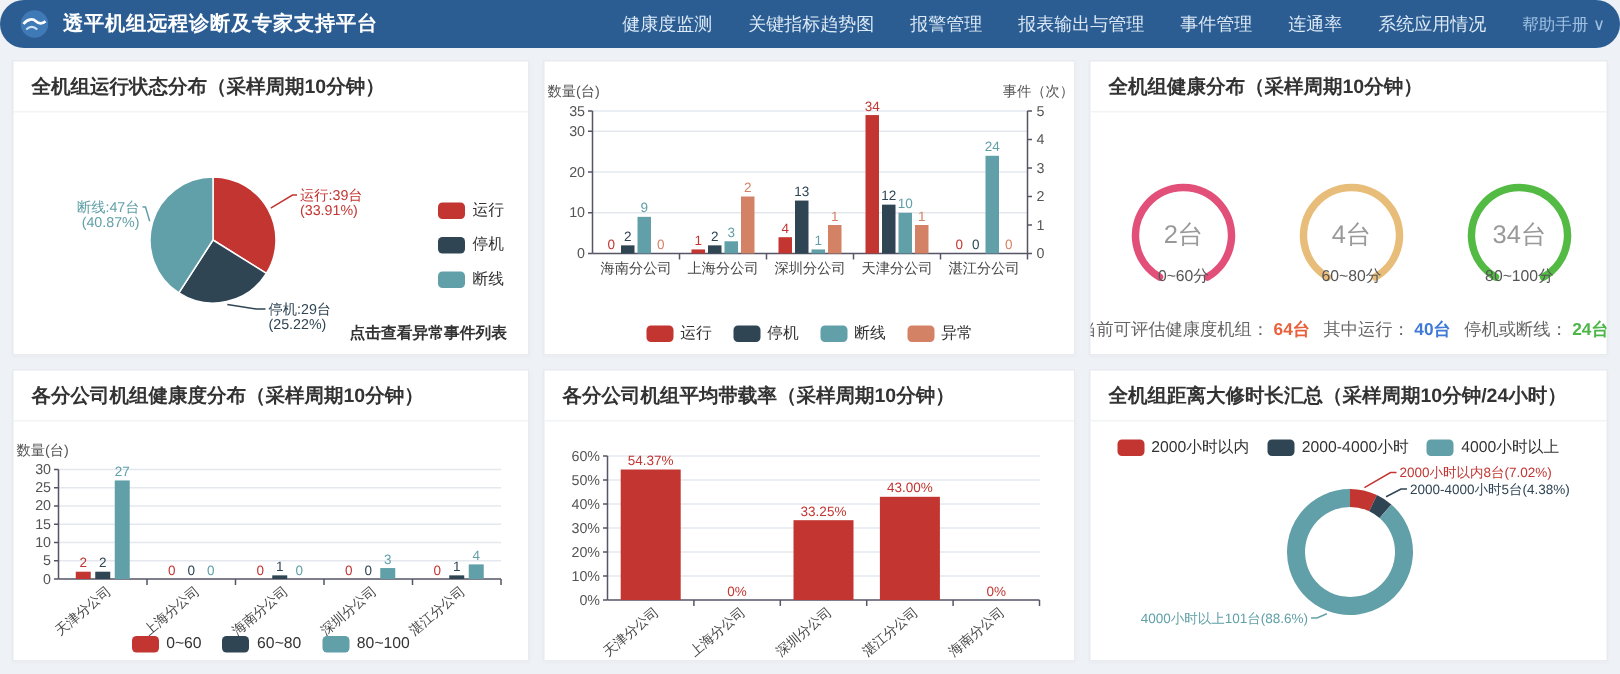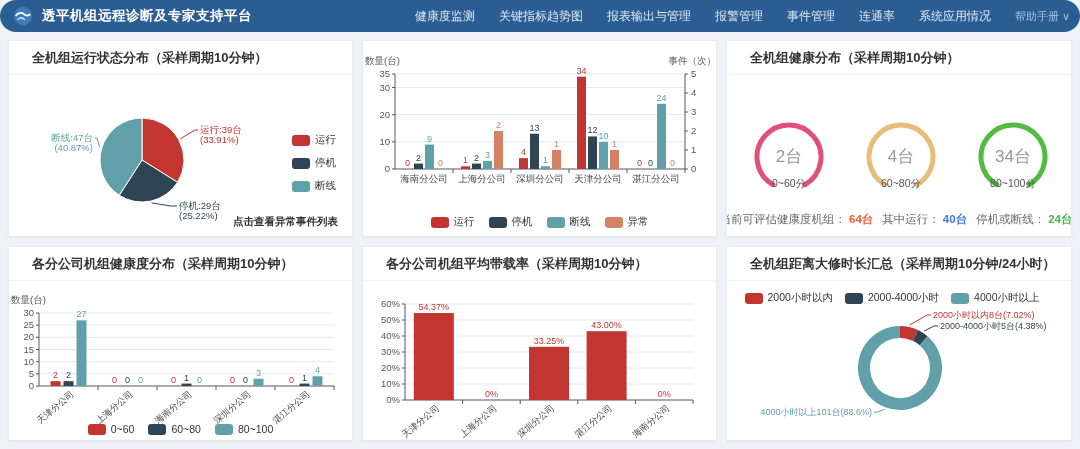--- a/index.html
+++ b/index.html
@@ -11,21 +11,21 @@
   .app-title{font-size:13.5px;font-weight:700;letter-spacing:.5px;margin-left:8px;white-space:nowrap;}
   .nav{display:flex;margin-left:auto;height:100%;}
   .nav-item{display:flex;align-items:center;padding:0 12px;font-size:12px;color:#dce9f6;cursor:pointer;position:relative;white-space:nowrap;}
   .nav-item.active{color:#fff;font-weight:700;}
   .nav-item.active::after{content:'';position:absolute;left:5px;right:5px;bottom:0;height:3px;background:#fff;}
   .header-right{display:flex;align-items:center;gap:7px;margin-left:12px;}
   .help{font-size:11px;color:#9fc0e2;white-space:nowrap;cursor:pointer;}
   
   .dashboard{padding:8px;display:grid;grid-template-columns:345px 355px 346px;grid-template-rows:197px 195px;gap:9px;}
   .panel{background:#fff;border:1px solid #e7eaef;box-shadow:0 1px 2px rgba(0,0,0,.04);display:flex;flex-direction:column;}
-  .panel-title{margin:0;padding:8px 23px 7px;font-size:13px;font-weight:600;color:#333;border-bottom:1px solid #f2f3f5;white-space:nowrap;}
+  .panel-title{margin:0;padding:8px 12px 7px;font-size:13px;font-weight:600;color:#333;border-bottom:1px solid #f2f3f5;white-space:nowrap;}
   .panel-body{position:relative;flex:1;overflow:hidden;}
   .panel-body svg{position:absolute;top:0;left:0;}
   svg text{font-family:"Liberation Sans","DejaVu Sans",sans-serif;}
   
   .legend{position:absolute;display:flex;gap:14px;z-index:2;align-items:center;}
   .legend.vert{flex-direction:column;align-items:flex-start;gap:9px;right:16px;top:58px;}
   .legend.bottom{left:0;right:0;justify-content:center;}
   .legend.top{left:0;right:14px;top:10px;justify-content:center;gap:12px;}
   .legend-item{display:flex;align-items:center;gap:5px;font-size:10.5px;color:#333;cursor:pointer;white-space:nowrap;}
   .legend-item .sw{width:18px;height:11px;border-radius:3px;display:inline-block;}
@@ -42,22 +42,22 @@
     <svg viewBox="0 0 24 24" width="22" height="22">
       <circle cx="12" cy="12" r="10" fill="#3f79b6"></circle>
       <path d="M4 12c3-4 7-4 9-2s5 2 7 0" stroke="#fff" stroke-width="2" fill="none"></path>
       <path d="M6 16c3-3 6-2 8 0" stroke="#cfe3f7" stroke-width="1.5" fill="none"></path>
     </svg>
   </span>
   <span class="app-title">透平机组远程诊断及专家支持平台</span>
   <nav class="nav">
     <a class="nav-item">健康度监测</a>
     <a class="nav-item">关键指标趋势图</a>
+    <a class="nav-item">报警管理</a>
     <a class="nav-item">报表输出与管理</a>
-    <a class="nav-item">报警管理</a>
     <a class="nav-item">事件管理</a>
     <a class="nav-item">连通率</a>
     <a class="nav-item">系统应用情况</a>
   </nav>
   <div class="header-right">
     <span class="help"><span>帮助手册</span> <span>∨</span></span>
 
   </div>
 </header>
 

